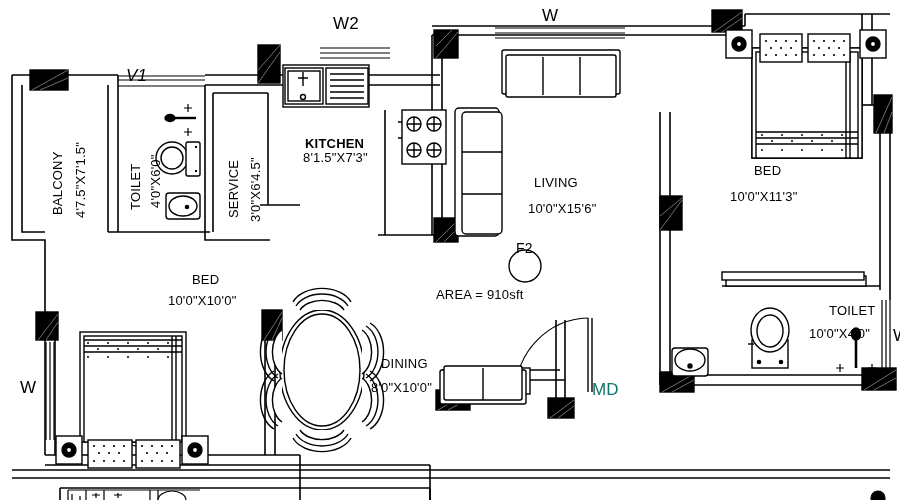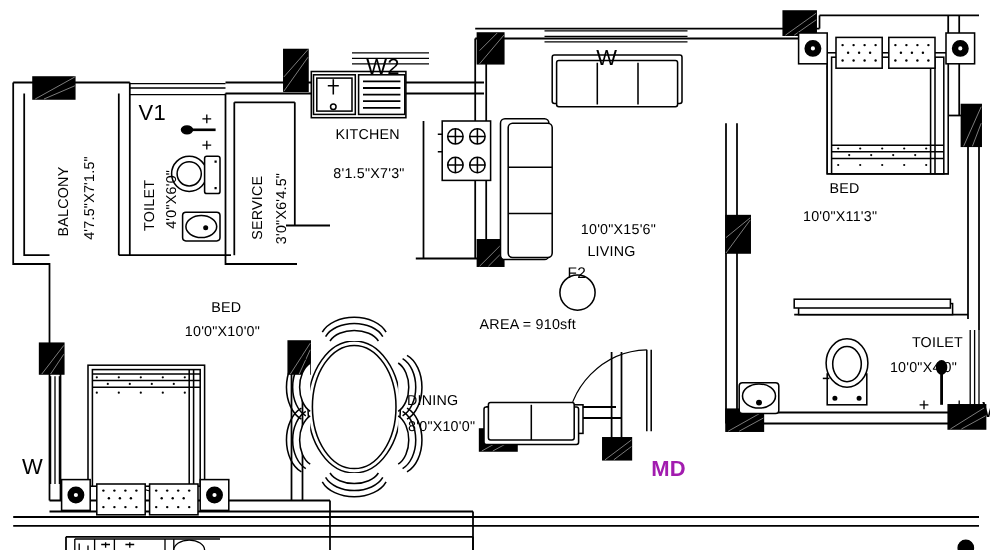--- a/index.html
+++ b/index.html
@@ -1,19 +1,19 @@
 <!DOCTYPE html>
 <html><head>
 <meta charset="utf-8">
 <style>
   html,body{margin:0;padding:0;background:#ffffff;}
   #plan{position:relative;width:900px;height:500px;background:#ffffff;
         font-family:"Liberation Sans",sans-serif;overflow:hidden;}
   .lbl{position:absolute;color:#000;white-space:nowrap;font-size:13px;letter-spacing:.2px;}
-  .lbl.big{font-size:20px;margin-top:36px;}
+  .lbl.big{font-size:17px;}
   .lbl.rot{transform-origin:0 0;transform:rotate(-90deg);}
   svg{position:absolute;left:0;top:0;}
 </style>
 </head>
 <body>
 
 <div id="plan">
 
 <svg width="900" height="500">
   <g fill="none" stroke="#000" stroke-width="1.4">
@@ -391,26 +391,26 @@
       <path d="M72,494 L72,500 M80,496 L80,500"></path>
       <ellipse cx="172" cy="500" rx="14" ry="9" fill="#fff"></ellipse>
       <path d="M96,493 L96,498 M118,493 L118,498"></path>
       <path d="M92,495 L100,495 M114,495 L122,495"></path>
       <circle cx="878" cy="498" r="7" fill="#000"></circle>
     </g>
 
   </g>
 </svg>
 
-<div class="lbl big" style="left:126px;top:56px;">V1</div>
+<div class="lbl big" style="left:126px;top:66px;font-style:italic;">V1</div>
 <div class="lbl big" style="left:333px;top:14px;">W2</div>
 <div class="lbl big" style="left:542px;top:6px;">W</div>
 <div class="lbl big" style="left:20px;top:378px;">W</div>
 <div class="lbl big" style="left:893px;top:326px;">W</div>
-<div class="lbl big" style="left:592px;top:380px;color:#a21caf;font-weight:bold;">MD</div>
+<div class="lbl big" style="left:592px;top:380px;color:#0f766e;">MD</div>
 
 <div class="lbl rot" style="left:50px;top:215px;">
   <span>BALCONY</span>
 </div>
 <div class="lbl rot" style="left:73px;top:218px;">
   <span>4'7.5"X7'1.5"</span>
 </div>
 
 <div class="lbl rot" style="left:128px;top:210px;">
   <span>TOILET</span>
@@ -419,49 +419,49 @@
   <span>4'0"X6'0"</span>
 </div>
 
 <div class="lbl rot" style="left:226px;top:218px;">
   <span>SERVICE</span>
 </div>
 <div class="lbl rot" style="left:248px;top:222px;">
   <span>3'0"X6'4.5"</span>
 </div>
 
-<div class="lbl" style="left:305px;top:114px;">
+<div class="lbl" style="left:305px;top:136px;font-weight:bold;">
   <span>KITCHEN</span>
 </div>
 <div class="lbl" style="left:303px;top:150px;">
   <span>8'1.5"X7'3"</span>
 </div>
 
-<div class="lbl" style="left:534px;top:175px;margin-top:46px;">
+<div class="lbl" style="left:534px;top:175px;">
   <span>LIVING</span>
 </div>
 <div class="lbl" style="left:528px;top:201px;">
   <span>10'0"X15'6"</span>
 </div>
 
 <div class="lbl" style="left:754px;top:163px;">
   <span>BED</span>
 </div>
 <div class="lbl" style="left:730px;top:189px;">
   <span>10'0"X11'3"</span>
 </div>
 
 <div class="lbl" style="left:192px;top:272px;">
   <span>BED</span>
 </div>
 <div class="lbl" style="left:168px;top:293px;">
   <span>10'0"X10'0"</span>
 </div>
 
-<div class="lbl" style="left:370px;top:356px;">
+<div class="lbl" style="left:381px;top:356px;">
   <span>DINING</span>
 </div>
 <div class="lbl" style="left:371px;top:380px;">
   <span>8'0"X10'0"</span>
 </div>
 
 <div class="lbl" style="left:829px;top:303px;">
   <span>TOILET</span>
 </div>
 <div class="lbl" style="left:809px;top:326px;">

